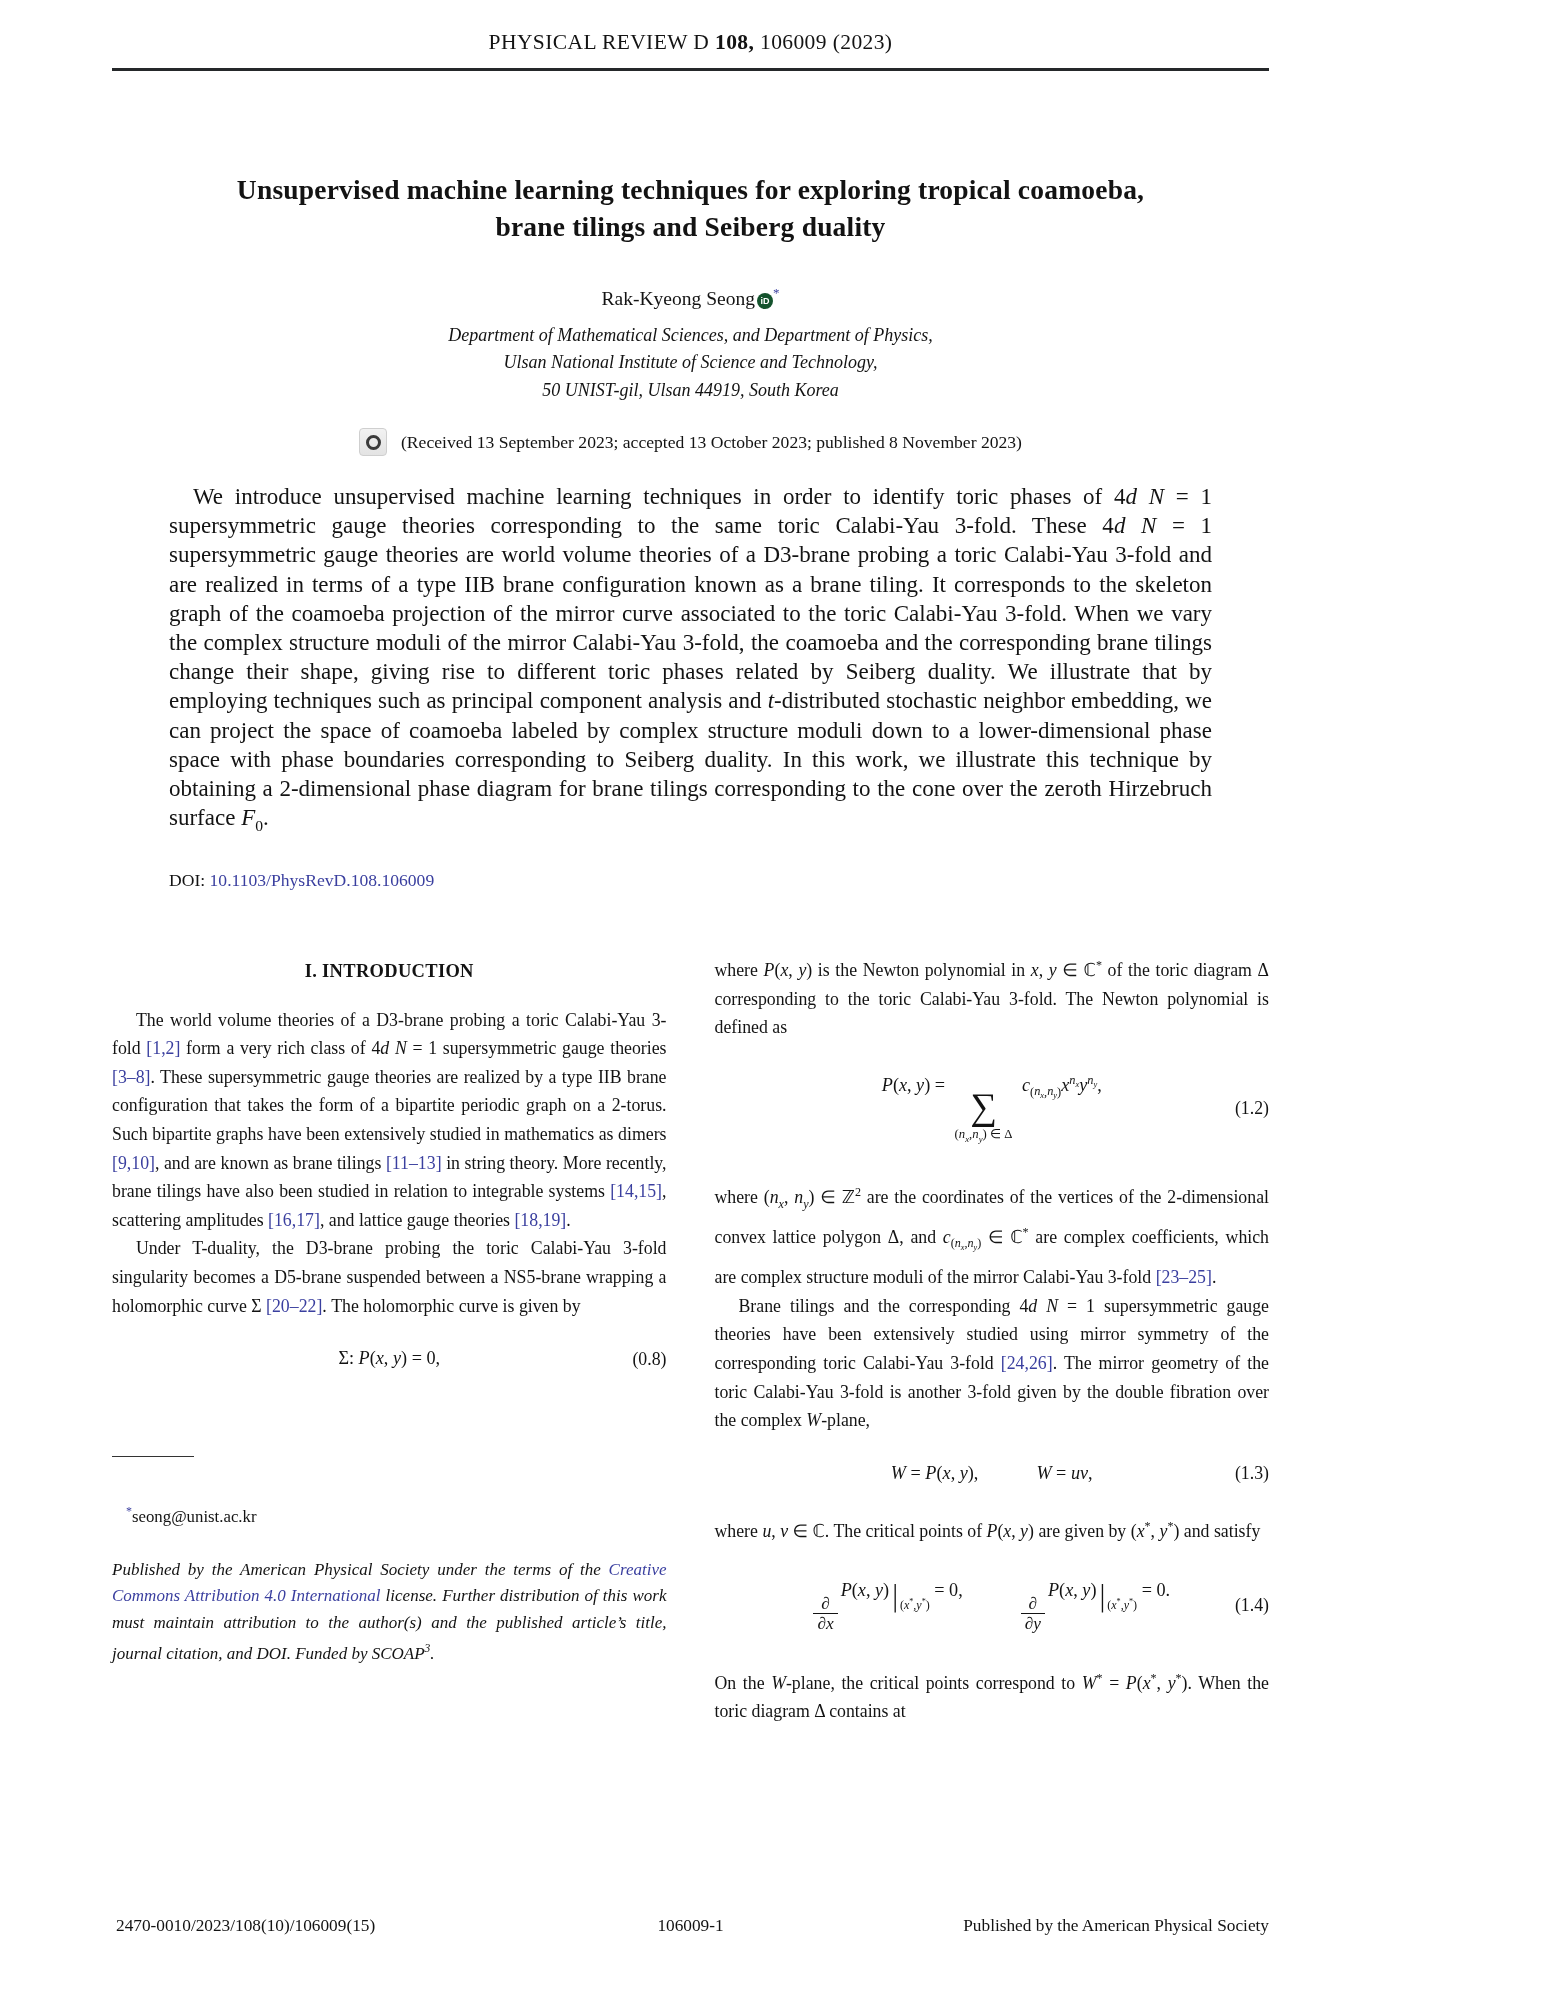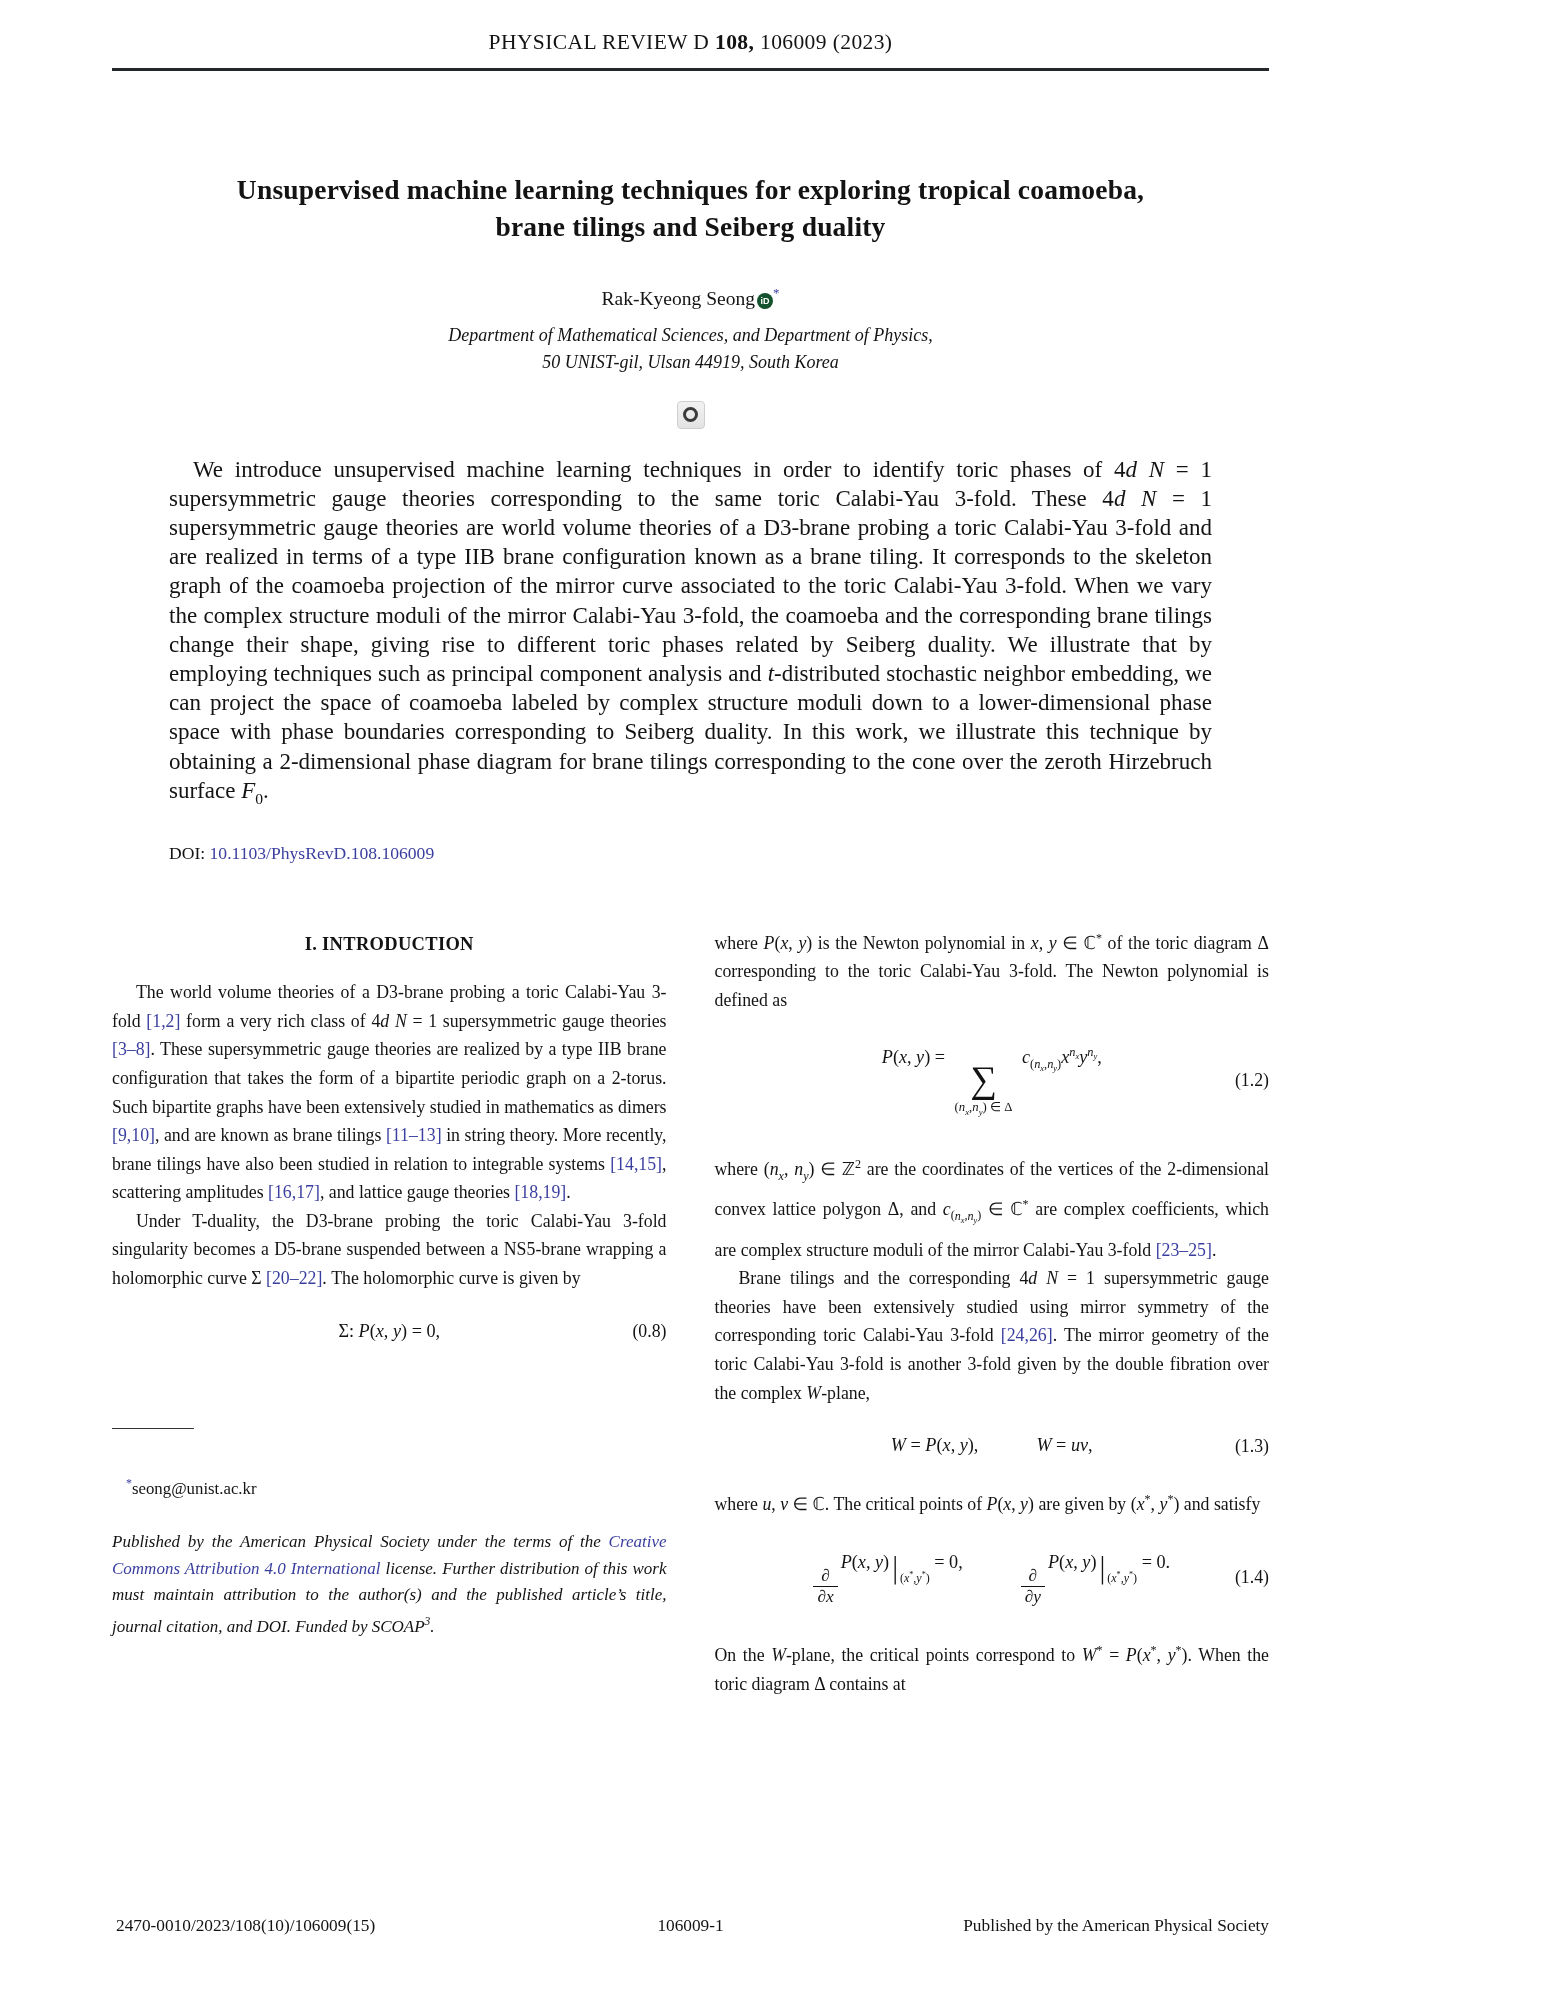--- a/index.html
+++ b/index.html
@@ -236,27 +236,29 @@
   <hr class="header-rule">
 
   <div class="paper-title">Unsupervised machine learning techniques for exploring tropical coamoeba,<br>brane tilings and Seiberg duality</div>
 
   <div class="author-line">
     <span>Rak-Kyeong Seong</span><span class="orcid-badge">iD</span><span class="author-fn-mark">*</span>
   </div>
 
   <div class="affiliation">
     <div>Department of Mathematical Sciences, and Department of Physics,</div>
+    <div>Ulsan National Institute of Science and Technology,</div>
     <div>50 UNIST-gil, Ulsan 44919, South Korea</div>
   </div>
 
   <div class="received-line">
     <span class="crossmark">
       <span class="ring"></span>
     </span>
+    <span>(Received 13 September 2023; accepted 13 October 2023; published 8 November 2023)</span>
   </div>
 
   <div class="abstract">We introduce unsupervised machine learning techniques in order to identify toric phases of 4<i>d</i> <i>N</i> = 1 supersymmetric gauge theories corresponding to the same toric Calabi-Yau 3-fold. These 4<i>d</i> <i>N</i> = 1 supersymmetric gauge theories are world volume theories of a D3-brane probing a toric Calabi-Yau 3-fold and are realized in terms of a type IIB brane configuration known as a brane tiling. It corresponds to the skeleton graph of the coamoeba projection of the mirror curve associated to the toric Calabi-Yau 3-fold. When we vary the complex structure moduli of the mirror Calabi-Yau 3-fold, the coamoeba and the corresponding brane tilings change their shape, giving rise to different toric phases related by Seiberg duality. We illustrate that by employing techniques such as principal component analysis and <i>t</i>-distributed stochastic neighbor embedding, we can project the space of coamoeba labeled by complex structure moduli down to a lower-dimensional phase space with phase boundaries corresponding to Seiberg duality. In this work, we illustrate this technique by obtaining a 2-dimensional phase diagram for brane tilings corresponding to the cone over the zeroth Hirzebruch surface <i>F</i><sub>0</sub>.</div>
 
   <div class="doi-line">
     <span>DOI: </span><span><a class="cite">10.1103/PhysRevD.108.106009</a></span>
   </div>
 
   <div class="columns">
 

